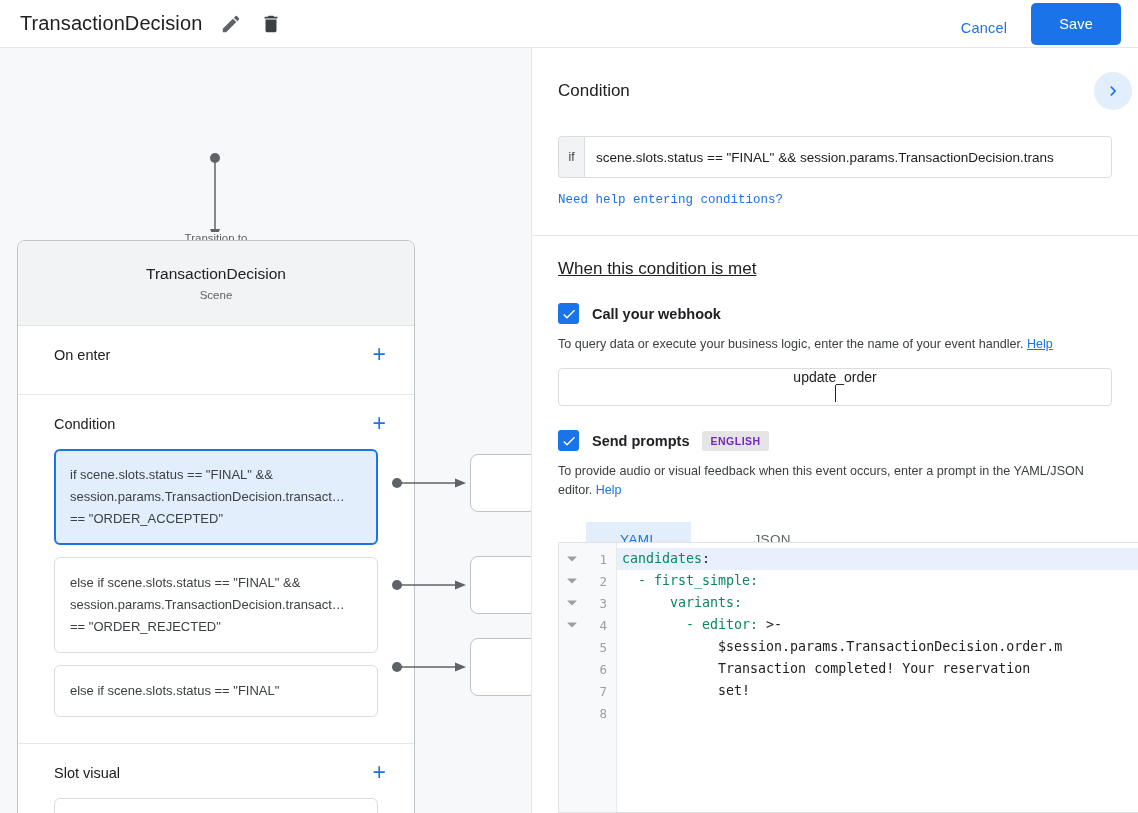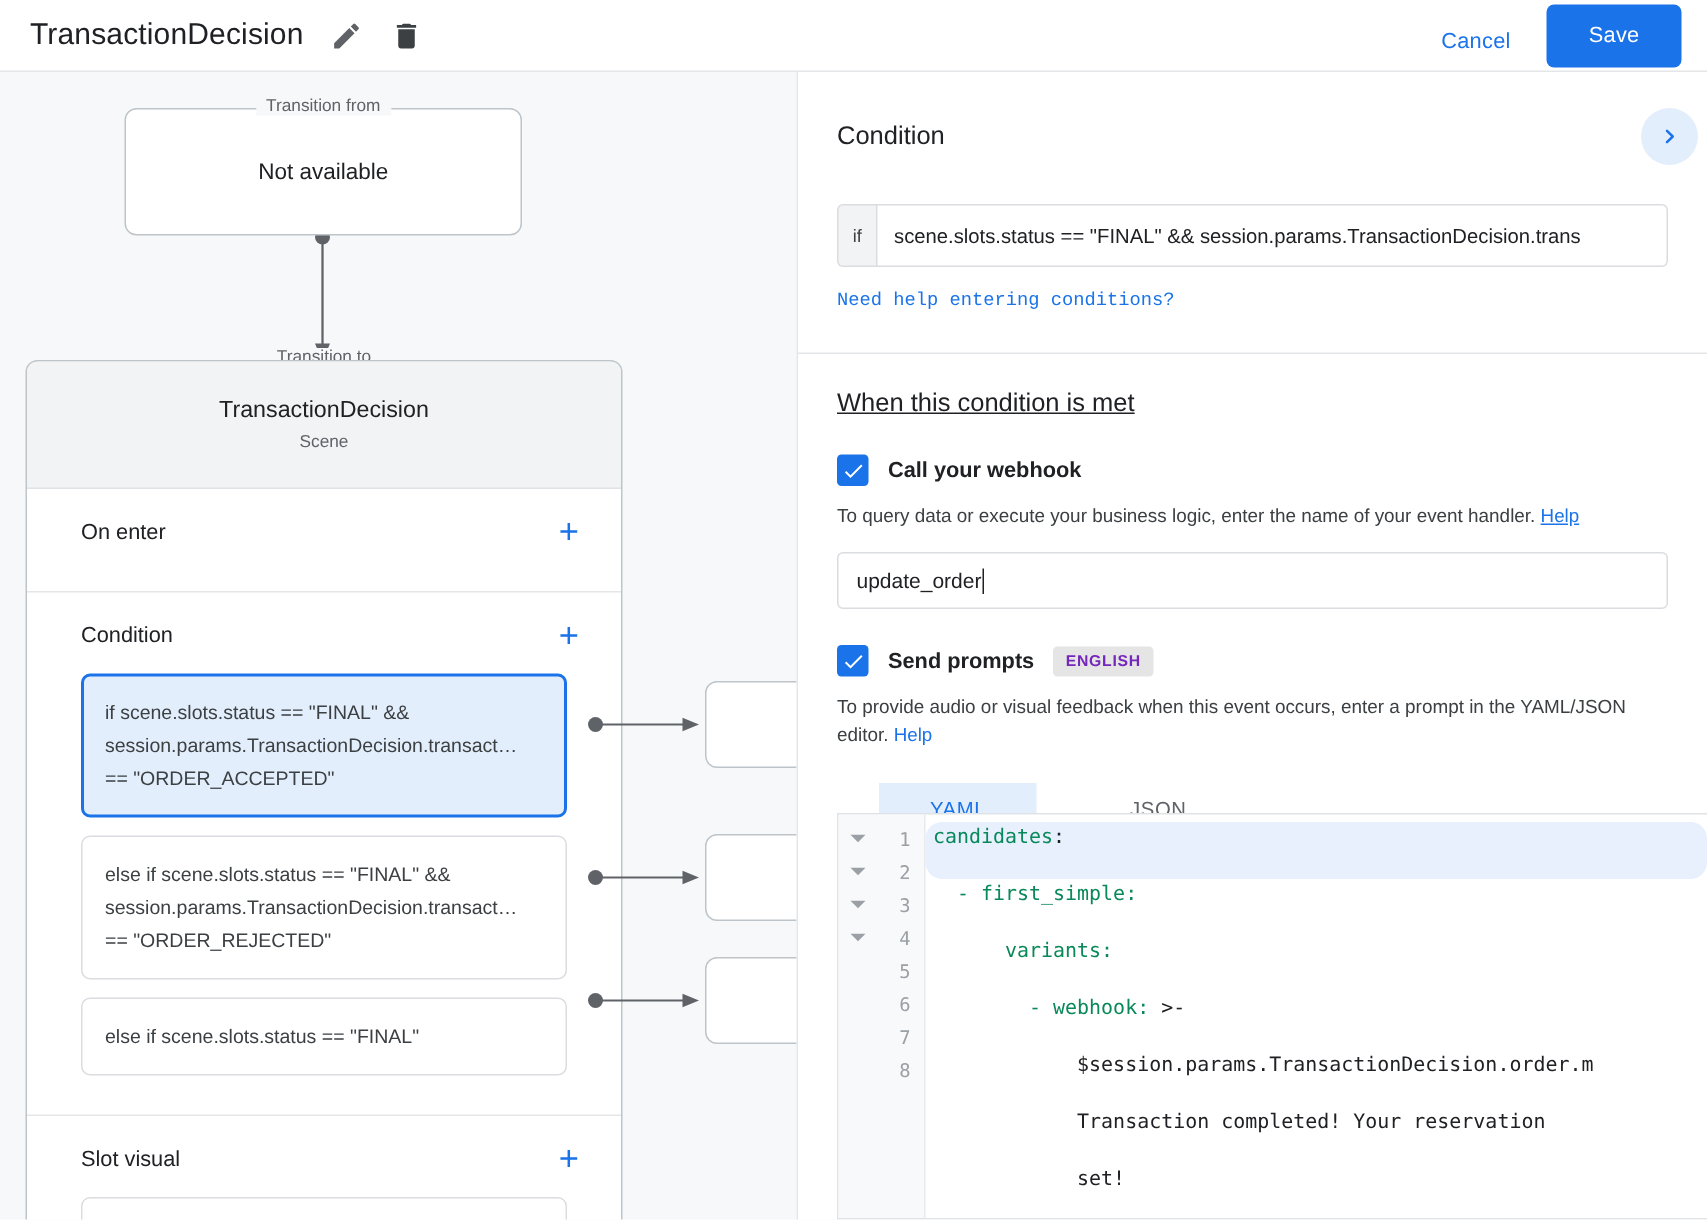--- a/index.html
+++ b/index.html
@@ -143,21 +143,21 @@
     display:flex; align-items:center; justify-content:center; cursor: pointer; flex: none;
   }
   .chk-label { font-size: 14.5px; color: #202124; font-weight: bold; }
   .badge {
     background: #e5e5e5; color: #7627bb; font-size: 10.5px; font-weight: bold;
     padding: 4px 8px; border-radius: 3px; letter-spacing: .5px;
   }
   .desc { font-size: 12.6px; color: #3c4043; margin: 11px 26px 0 26px; line-height: 19px; }
   .txtfield {
     margin: 14px 26px 0 26px; height: 38px; border: 1px solid #dadce0; border-radius: 4px;
-    display:flex; align-items:center; padding: 0 12px; font-size: 14px; color: #202124;
+    display:flex; align-items:center; padding: 0 12px; font-size: 14px; color: #202124; flex-direction: column;
   }
   .caret { display:inline-block; width: 1px; height: 17px; background: #202124; margin-left: 1px; }
 
   
   #tabs { display:flex; margin: 22px 26px 0 26px; }
   .tab {
     padding: 10px 34px; font-size: 13.5px; color: #5f6368; cursor: pointer;
     font-weight: 500; letter-spacing: .4px; margin-left: 28px;
   }
   .tab.active { background: #e3eefc; color: #1a73e8; }
@@ -180,23 +180,22 @@
   .fold {
     position: absolute; left: 8px; top: 50%; transform: translateY(-50%);
     width: 0; height: 0; border-left: 5px solid transparent; border-right: 5px solid transparent;
     border-top: 5px solid #9aa0a6; cursor: pointer;
   }
   #code {
     flex: 1; padding-top: 5px; overflow: hidden;
     font-family: "DejaVu Sans Mono", monospace; font-size: 13.3px;
   }
   .cline {
-    height: 38px; line-height: 22px; white-space: pre; color: #202124;
+    height: 22px; line-height: 22px; white-space: pre; color: #202124;
     padding-left: 5px;
-    border-radius: 11px;
   }
   .cline.hl { background: #e8f0fe; }
   .k { color: #09885a; }
 </style>
 </head>
 <body>
 
 <div id="topbar">
   <div id="title">TransactionDecision</div>
 
@@ -219,24 +218,20 @@
 </div>
 
 <div id="canvas">
 
   <svg class="edge" style="left:200px; top:105px;" width="40" height="95">
     <circle cx="15" cy="5" r="5" fill="#5f6368"></circle>
     <line x1="15" y1="5" x2="15" y2="80" stroke="#5f6368" stroke-width="1.5"></line>
     <polygon points="15,88 10,76 20,76" fill="#5f6368"></polygon>
   </svg>
 
-  <div class="fieldset" id="trans-from">
-    <span class="legend">Transition from</span>
-    <div class="body">Not available</div>
-  </div>
 
   <span class="legend" style="left:216px; top:184px;">Transition to</span>
   <div id="scene-card">
     <div id="scene-head">
       <div class="name">TransactionDecision</div>
       <div class="sub">Scene</div>
     </div>
 
     <div class="section">
       <div class="sec-head">
@@ -387,20 +382,20 @@
           <span>7</span>
         </div>
         <div class="gline">
           <span>8</span>
         </div>
       </div>
     <div id="code">
         <div class="cline hl"><span class="k">candidates</span><span>:</span></div>
         <div class="cline"><span class="k">  - first_simple:</span><span></span></div>
         <div class="cline"><span class="k">      variants:</span><span></span></div>
-        <div class="cline"><span class="k">        - webhook:</span><span> &gt;-</span></div>
+        <div class="cline"><span class="k">        - editor:</span><span> &gt;-</span></div>
         <div class="cline">            $session.params.TransactionDecision.order.m</div>
         <div class="cline">            Transaction completed! Your reservation</div>
         <div class="cline">            set!</div>
         <div class="cline">&nbsp;</div>
       </div>
   </div>
 </div>
 
 </body></html>

